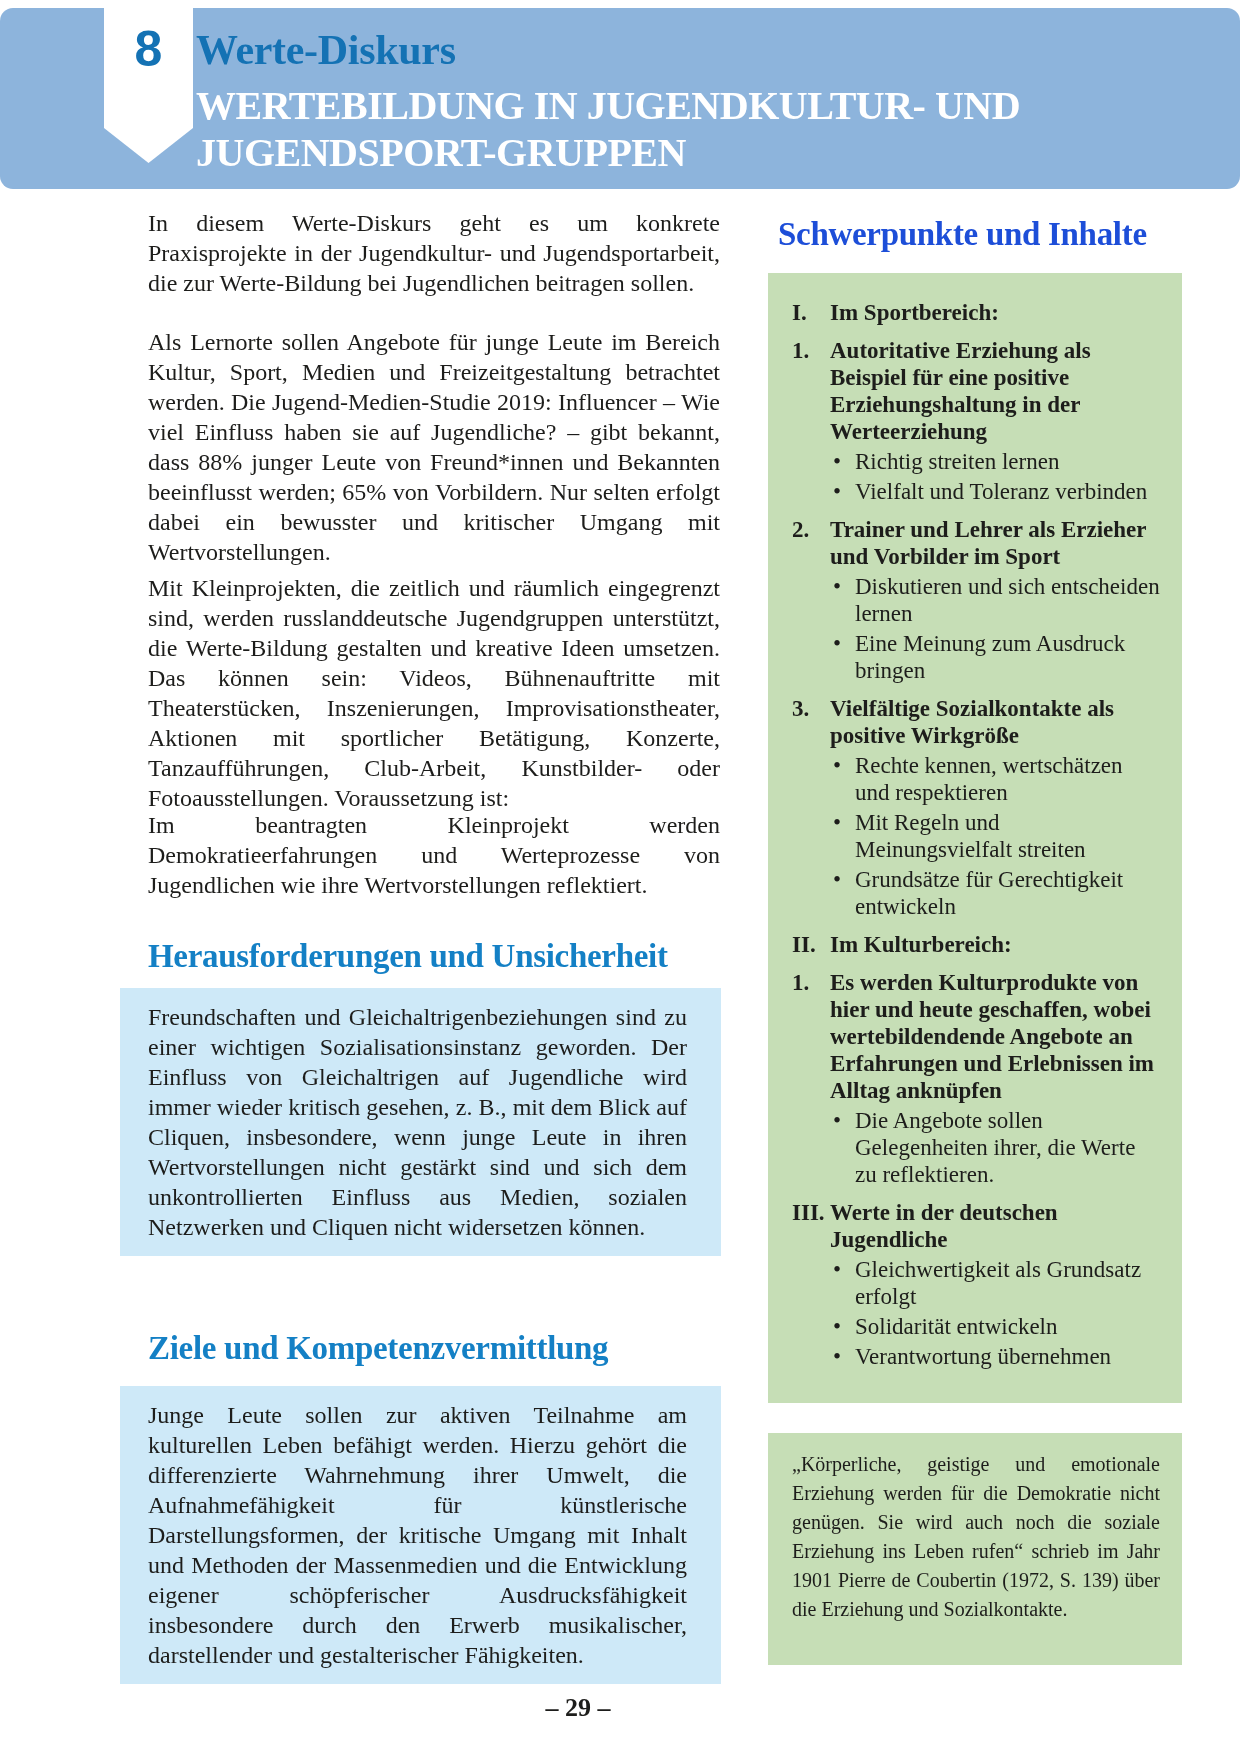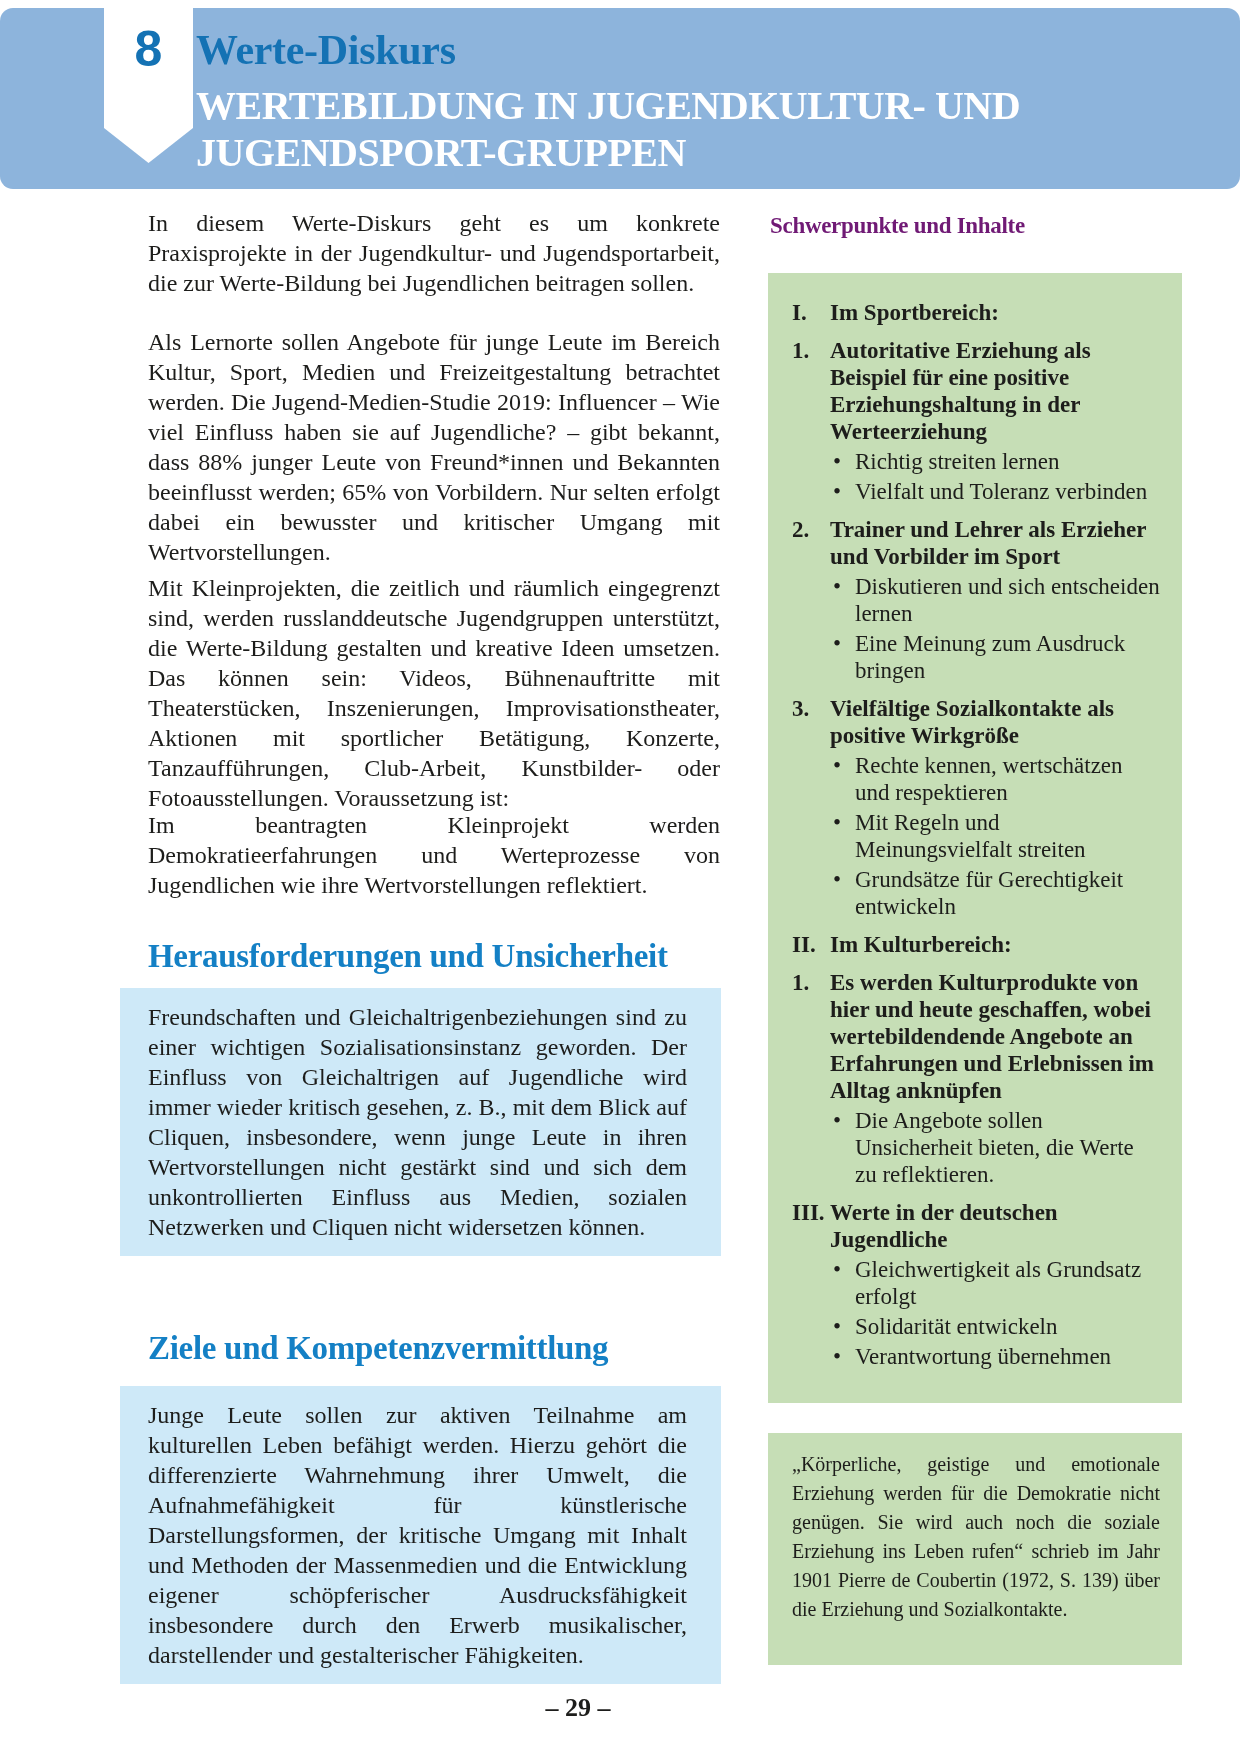--- a/index.html
+++ b/index.html
@@ -64,23 +64,23 @@
     background:#cee9f8;
     padding:14px 34px 14px 28px;
     box-sizing:border-box;
     font-size:24px; line-height:30px; text-align:justify;
   }
   .box-challenges { top:988px; min-height:262px; }
   .box-goals { top:1386px; min-height:280px; }
 
   
   .sidebar-heading {
-    position:absolute; left:770px; top:206px; margin:0;
-    font-weight:bold; font-size:23px; line-height:40px;
-    color:#701a75; letter-spacing:-0.3px;
+    position:absolute; left:770px; top:206px; margin:8px;
+    font-weight:bold; font-size:33px; line-height:40px;
+    color:#1d4ed8; letter-spacing:-0.3px;
   }
   .greenbox {
     position:absolute; left:768px; top:273px; width:414px; height:1130px;
     background:#c6deb6;
     padding:26px 22px 18px 24px;
     box-sizing:border-box;
     overflow:hidden;
   }
   .topic-group {
     position:relative; padding-left:38px; margin:0 0 11px 0;
@@ -191,21 +191,21 @@
     <div class="topic-group">
       <span class="group-marker">II.</span>
       <span class="group-title">Im Kulturbereich:</span>
     </div>
 
     <div class="topic-group">
       <span class="group-marker">1.</span>
       <span class="group-title">Es werden Kulturprodukte von hier und heute geschaffen, wobei wertebildendende Angebote an Erfahrungen und Erlebnissen im Alltag anknüpfen</span>
       <div class="bullet-item">
         <span class="bullet-glyph">•</span>
-        <span>Die Angebote sollen Unsicherheit bieten, die Werte zu reflektieren.</span>
+        <span>Die Angebote sollen Gelegenheiten ihrer, die Werte zu reflektieren.</span>
       </div>
     </div>
 
     <div class="topic-group">
       <span class="group-marker">III.</span>
       <span class="group-title">Werte in der deutschen Jugendliche</span>
       <div class="bullet-item">
         <span class="bullet-glyph">•</span>
         <span>Gleichwertigkeit als Grundsatz erfolgt</span>
       </div>

